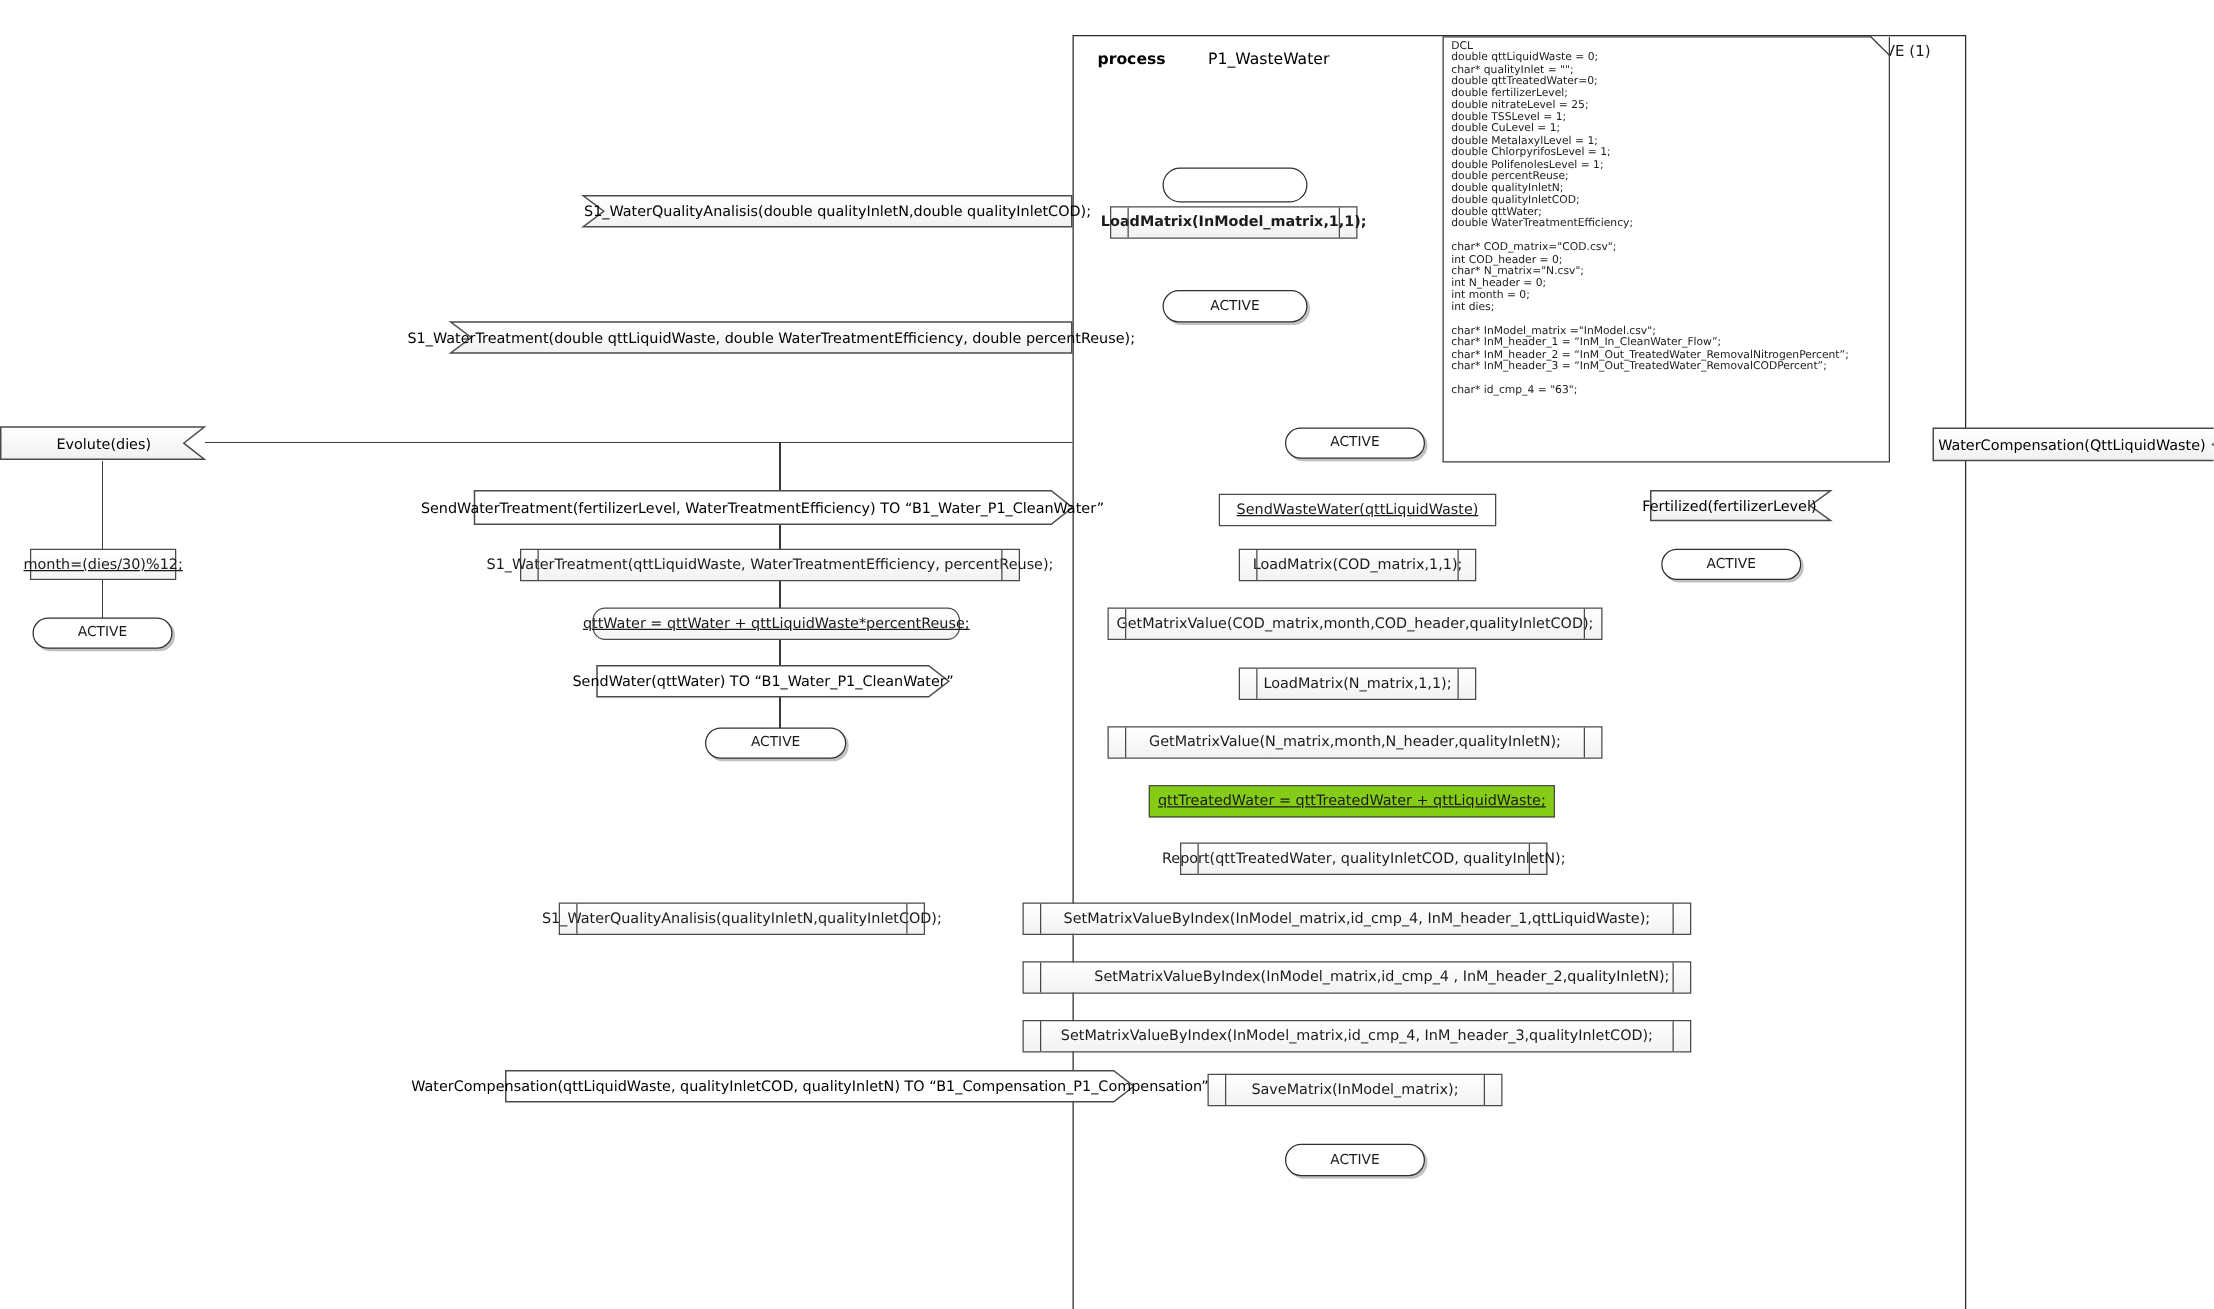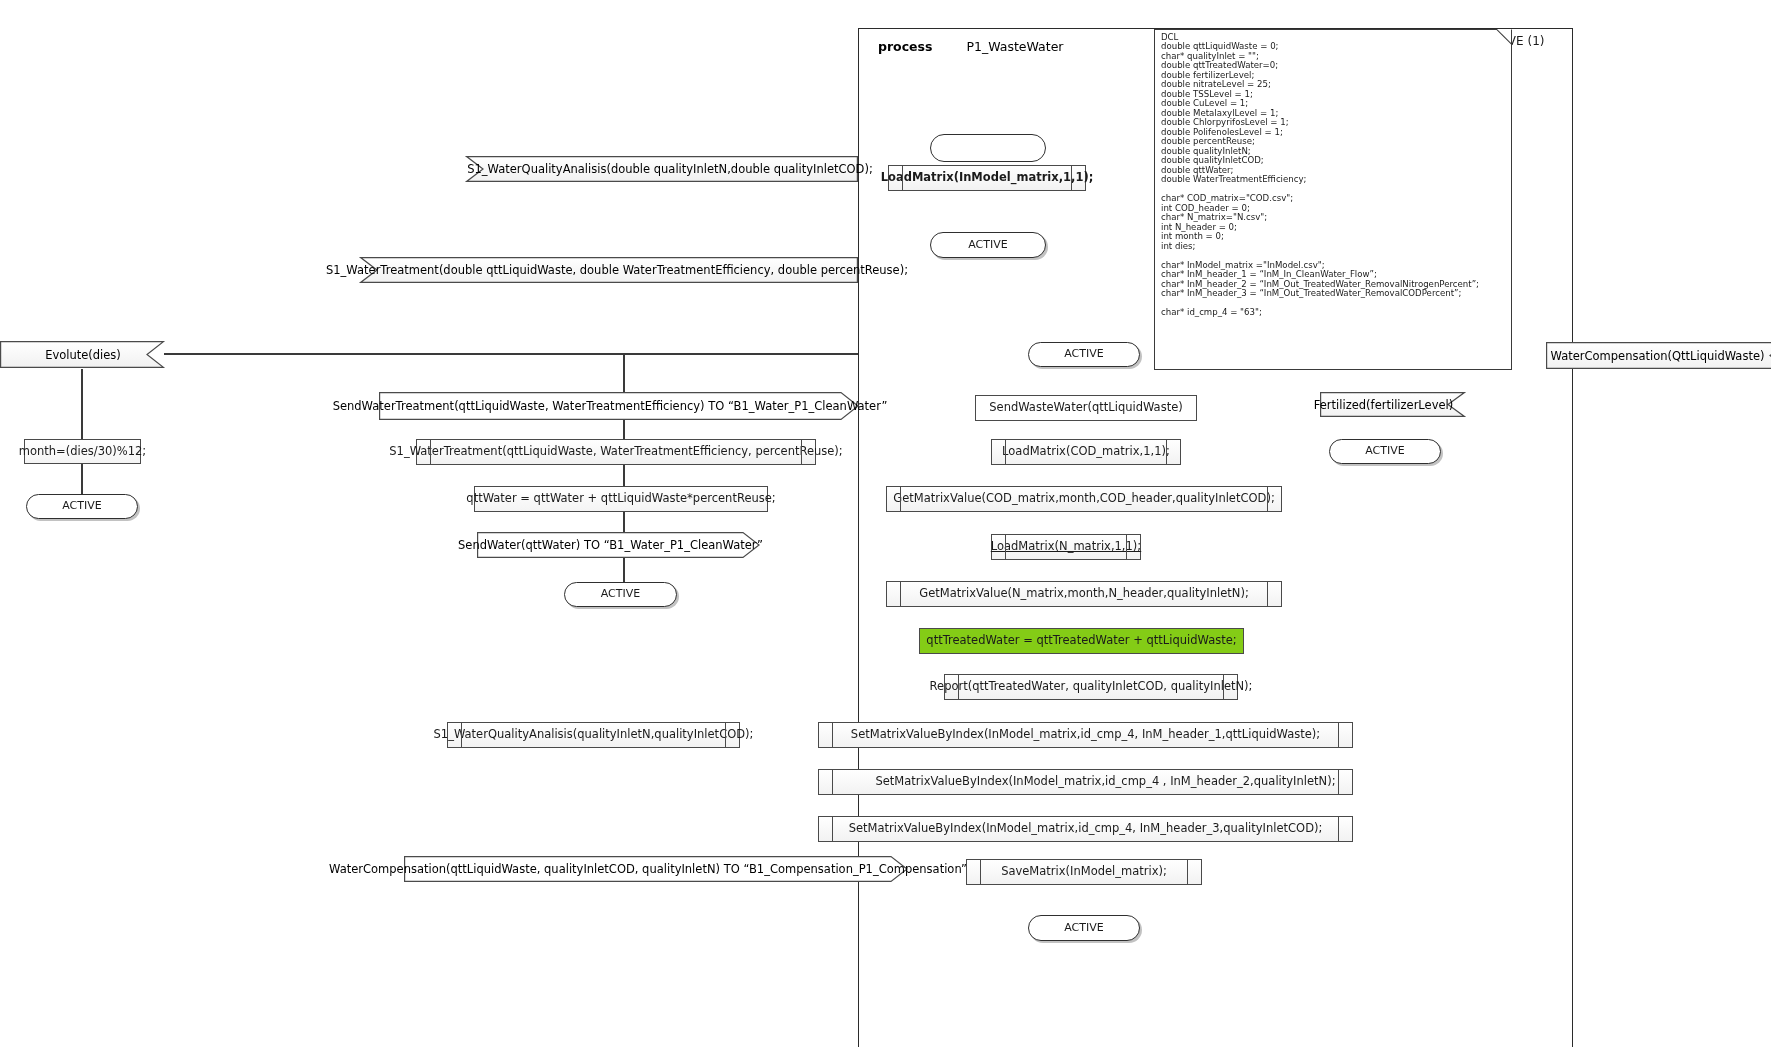--- a/index.html
+++ b/index.html
@@ -85,20 +85,21 @@
     border:1.3px solid #2f2f2f;
     border-radius:999px;
     background:#fff;
     font-size:11px;
   }
 
   
   .task{
     border:1.2px solid #4a4a4a;
     background:linear-gradient(to bottom,#ffffff 0%,#f4f4f4 100%);
+    text-decoration:underline;
   }
 
   
   .proc{
     border:1.2px solid #4a4a4a;
     background:linear-gradient(to bottom,#ffffff 0%,#f2f2f2 100%);
     position:absolute;
   }
   .proc:before,.proc:after{
     content:"";
@@ -273,43 +274,43 @@
   </div>
 
   <div class="node task" style="left:24px;top:415px;width:117px;height:25px;">month=(dies/30)%12;</div>
 
   <div class="node state shadow" style="left:26px;top:470px;width:112px;height:25px;">ACTIVE</div>
 
   <div class="sig-out-wrap" style="left:379px;top:368px;width:480px;height:28px;">
     <svg width="480" height="28" viewBox="0 0 480 28" preserveAspectRatio="none">
       <path d="M0.6,0.6 H462 L479,14 L462,27.4 H0.6 Z" fill="#ffffff" stroke="#4a4a4a" stroke-width="1.2"></path>
     </svg>
-    <div class="lbl" style="padding-right:18px;">SendWaterTreatment(qttLiquidWaste, WaterTreatmentEfficiency) TO “B1_Water_P1_CleanWater”</div>
+    <div class="lbl" style="padding-right:18px;">SendWaterTreatment(fertilizerLevel, WaterTreatmentEfficiency) TO “B1_Water_P1_CleanWater”</div>
   </div>
 
   <div class="node proc" style="left:416px;top:415px;width:400px;height:26px;">S1_WaterTreatment(qttLiquidWaste, WaterTreatmentEfficiency, percentReuse);</div>
 
-  <div class="node task" style="left:474px;top:462px;width:294px;height:26px;">qttWater = qttWater + qttLiquidWaste*percentReuse;</div>
+  <div class="node task" style="left:474px;top:462px;width:294px;height:26px;border-radius:10px;">qttWater = qttWater + qttLiquidWaste*percentReuse;</div>
 
   <div class="sig-out-wrap" style="left:477px;top:508px;width:283px;height:26px;">
     <svg width="283" height="26" viewBox="0 0 283 26" preserveAspectRatio="none">
       <path d="M0.6,0.6 H266 L282,13 L266,25.4 H0.6 Z" fill="#ffffff" stroke="#4a4a4a" stroke-width="1.2"></path>
     </svg>
     <div class="lbl" style="padding-right:16px;">SendWater(qttWater) TO “B1_Water_P1_CleanWater”</div>
   </div>
 
   <div class="node state shadow" style="left:564px;top:558px;width:113px;height:25px;">ACTIVE</div>
 
   <div class="node task" style="left:975px;top:371px;width:222px;height:26px;background:#fff;">SendWasteWater(qttLiquidWaste)</div>
 
   <div class="node proc" style="left:991px;top:415px;width:190px;height:26px;">LoadMatrix(COD_matrix,1,1);</div>
 
   <div class="node proc" style="left:886px;top:462px;width:396px;height:26px;">GetMatrixValue(COD_matrix,month,COD_header,qualityInletCOD);</div>
 
-  <div class="node proc" style="left:991px;top:510px;width:150px;height:26px;text-decoration:underline;">LoadMatrix(N_matrix,1,1);</div>
+  <div class="node proc" style="left:991px;top:510px;width:190px;height:26px;">LoadMatrix(N_matrix,1,1);</div>
 
   <div class="node proc" style="left:886px;top:557px;width:396px;height:26px;">GetMatrixValue(N_matrix,month,N_header,qualityInletN);</div>
 
   <div class="node task" style="left:919px;top:604px;width:325px;height:26px;background:#84cc16;">qttTreatedWater = qttTreatedWater + qttLiquidWaste;</div>
 
   <div class="node proc" style="left:944px;top:650px;width:294px;height:26px;">Report(qttTreatedWater, qualityInletCOD, qualityInletN);</div>
 
   <div class="node proc" style="left:818px;top:698px;width:535px;height:26px;">SetMatrixValueByIndex(InModel_matrix,id_cmp_4, InM_header_1,qttLiquidWaste);</div>
 
   <div class="node proc" style="left:818px;top:745px;width:535px;height:26px;padding-left:40px;">SetMatrixValueByIndex(InModel_matrix,id_cmp_4 , InM_header_2,qualityInletN);</div>

